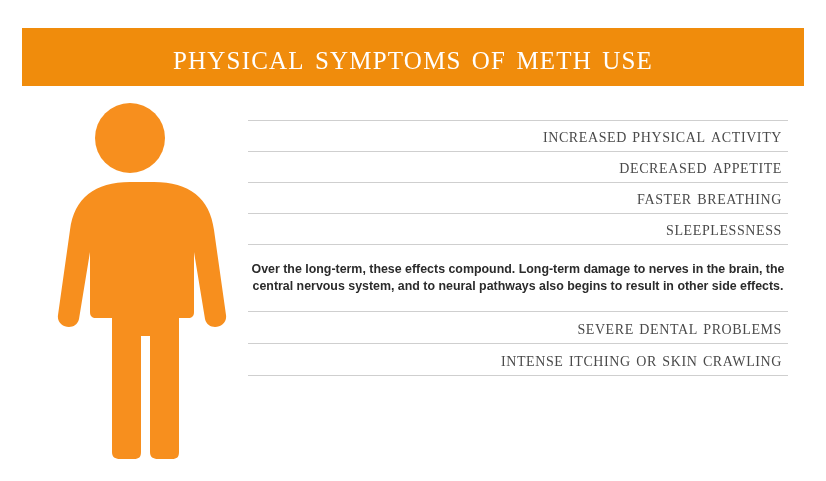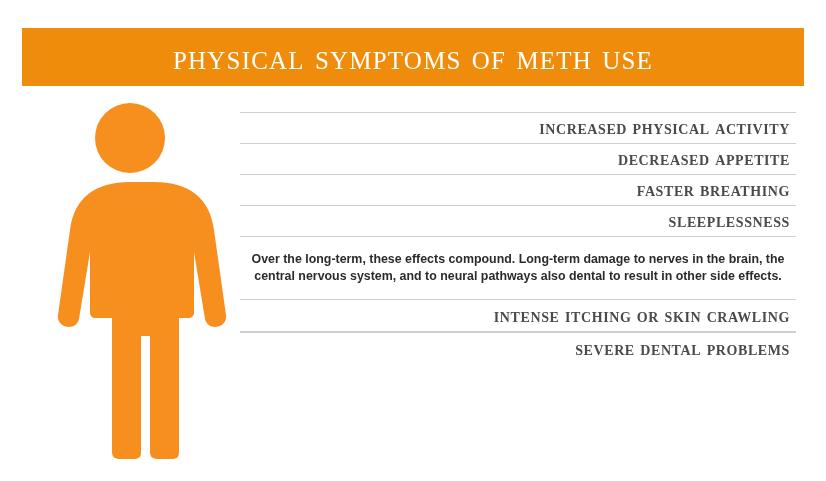--- a/index.html
+++ b/index.html
@@ -61,23 +61,22 @@
   
   .content {
     position: absolute;
     left: 232px;
     top: 104px;
     width: 572px;
   }
 
   .sym-list {
     list-style: none;
-    margin: 8px;
+    margin: 16px;
     padding: 0;
-    font-weight: bold;
   }
   .sym-item {
     border-top: 1px solid #cfcfcf;
     height: 30px;
     line-height: 30px;
     text-align: right;
     padding-right: 6px;
     color: #4a4a4a;
     font-family: "Liberation Serif", serif;
     font-size: 19.5px;
@@ -151,21 +150,21 @@
 
   <div class="content">
 
     <ul class="sym-list first">
       <li class="sym-item">Increased physical activity</li>
       <li class="sym-item">Decreased appetite</li>
       <li class="sym-item">Faster breathing</li>
       <li class="sym-item last">Sleeplessness</li>
     </ul>
 
-    <p class="note">Over the long-term, these effects compound. Long-term damage to nerves in the brain, the central nervous system, and to neural pathways also dental to result in other side effects.</p>
+    <p class="note">Over the long-term, these effects compound. Long-term damage to nerves in the brain, the central nervous system, and to neural pathways also begins to result in other side effects.</p>
 
     <ul class="sym-list second">
+      <li class="sym-item">Severe dental problems</li>
       <li class="sym-item last">Intense itching or skin crawling</li>
-      <li class="sym-item">Severe dental problems</li>
     </ul>
 
   </div>
 </div>
 
 </body></html>

